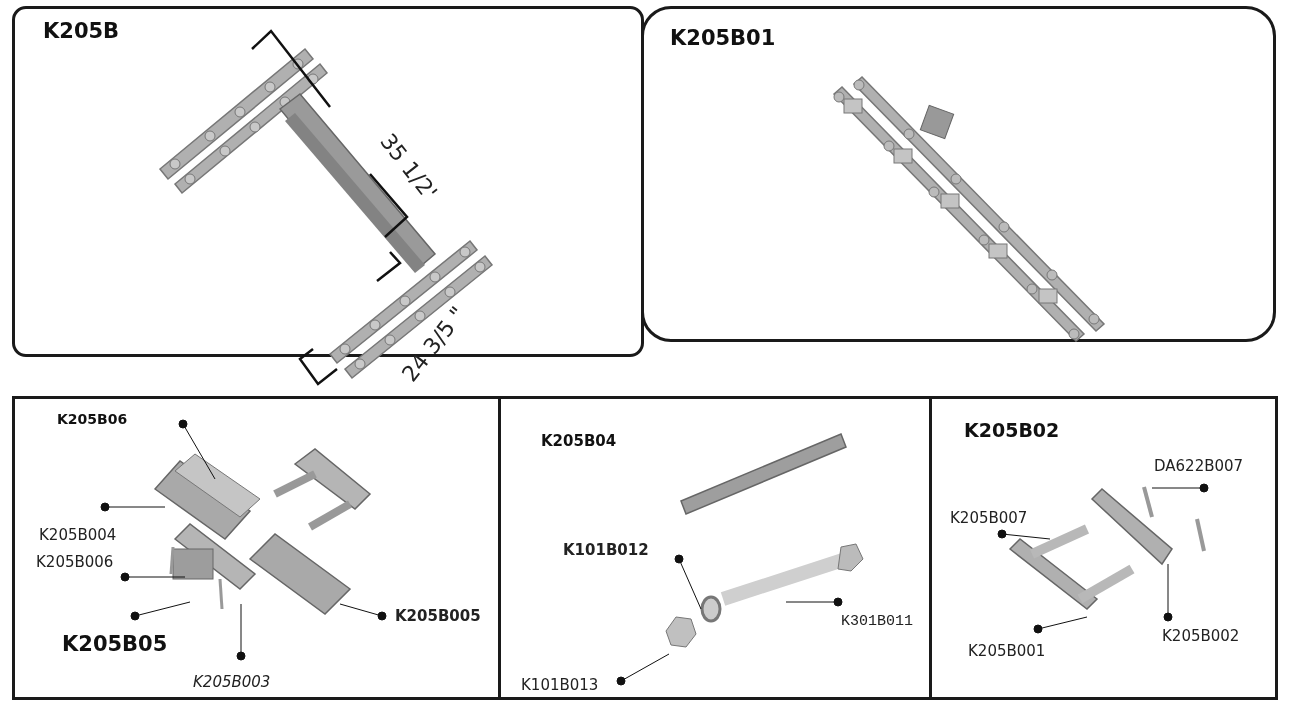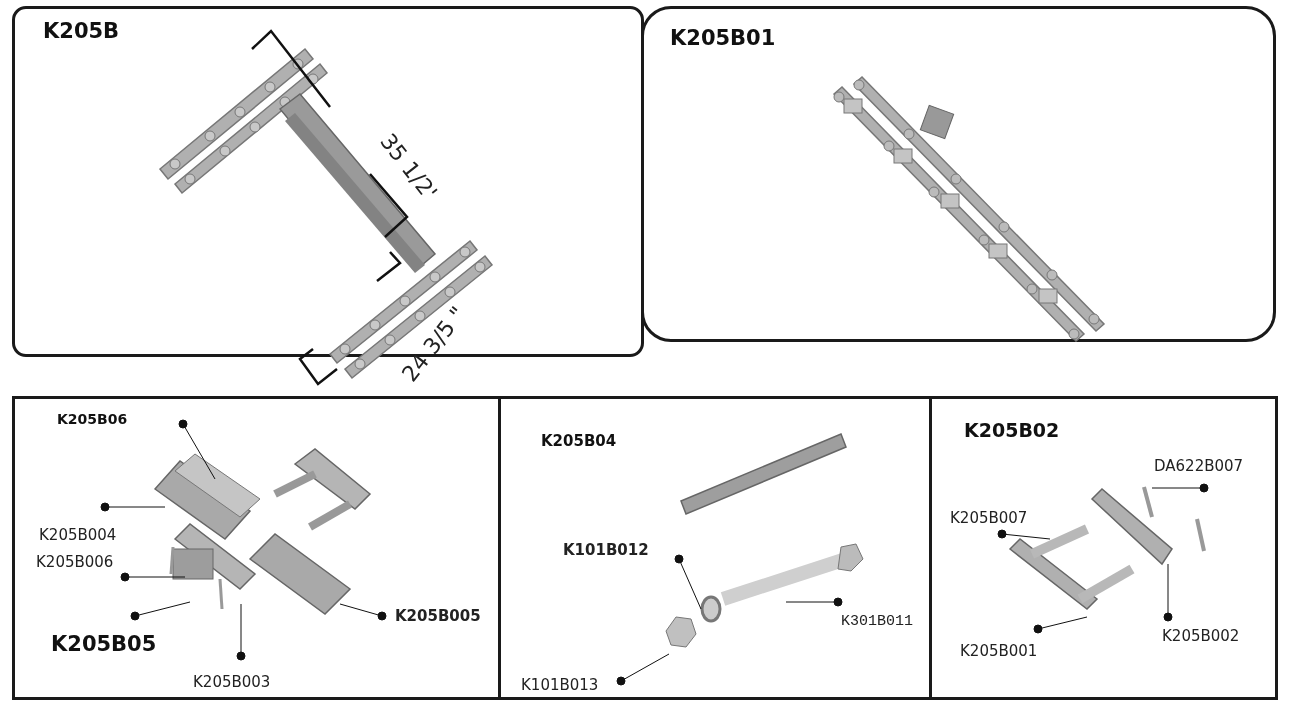--- a/index.html
+++ b/index.html
@@ -91,21 +91,21 @@
         <circle cx="312" cy="170" r="5"></circle>
         <circle cx="360" cy="218" r="5"></circle>
         <circle cx="408" cy="266" r="5"></circle>
         <circle cx="450" cy="310" r="5"></circle>
     </g>
   </svg>
 </div>
 
 <div class="panel" style="left:12px;top:396px;width:490px;height:304px;">
   <div class="title" style="left:42px;top:12px;font-size:14px;">K205B06</div>
-  <div class="title" style="left:36px;top:233px;font-size:21px;">K205B05</div>
+  <div class="title" style="left:47px;top:233px;font-size:21px;">K205B05</div>
   <svg width="490" height="304">
 
     <polygon points="140,90 165,62 235,112 210,140" fill="#a9a9a9" stroke="#666" stroke-width="1.5"></polygon>
     <polygon points="160,72 180,55 245,100 225,118" fill="#c5c5c5" stroke="#777"></polygon>
 
     <polygon points="280,65 300,50 355,95 340,110" fill="#b5b5b5" stroke="#666" stroke-width="1.5"></polygon>
     <line x1="260" y1="95" x2="300" y2="75" stroke="#999" stroke-width="8"></line>
     <line x1="295" y1="128" x2="335" y2="105" stroke="#999" stroke-width="8"></line>
 
     <polygon points="160,140 175,125 240,175 225,190" fill="#b5b5b5" stroke="#666" stroke-width="1.5"></polygon>
@@ -125,21 +125,21 @@
       <line x1="120" y1="217" x2="175" y2="203"></line>
         <circle cx="120" cy="217" r="4"></circle>
       <line x1="226" y1="257" x2="226" y2="205"></line>
         <circle cx="226" cy="257" r="4"></circle>
       <line x1="367" y1="217" x2="325" y2="205"></line>
         <circle cx="367" cy="217" r="4"></circle>
     </g>
   </svg>
   <div class="lbl" style="left:24px;top:83px;margin-top:44px;">K205B004</div>
   <div class="lbl" style="left:21px;top:154px;">K205B006</div>
-  <div class="lbl" style="left:178px;top:274px;">K205B003</div>
+  <div class="lbl" style="left:178px;top:274px;font-style:italic;">K205B003</div>
   <div class="lbl" style="left:380px;top:208px;font-weight:bold;">K205B005</div>
 </div>
 
 <div class="panel" style="left:498px;top:396px;width:435px;height:304px;">
   <div class="title" style="left:40px;top:33px;font-size:15px;">K205B04</div>
   <svg width="435" height="304">
     <polygon points="180,102 340,35 345,48 185,115" fill="#9e9e9e" stroke="#666" stroke-width="1.5"></polygon>
     <line x1="222" y1="200" x2="345" y2="160" stroke="#cfcfcf" stroke-width="14"></line>
     <polygon points="340,148 355,145 362,160 350,172 337,170" fill="#bbb" stroke="#777"></polygon>
     <ellipse cx="210" cy="210" rx="9" ry="12" fill="#ccc" stroke="#777" stroke-width="3"></ellipse>
@@ -174,14 +174,14 @@
         <circle cx="70" cy="135" r="4"></circle>
       <line x1="236" y1="218" x2="236" y2="165"></line>
         <circle cx="236" cy="218" r="4"></circle>
       <line x1="106" y1="230" x2="155" y2="218"></line>
         <circle cx="106" cy="230" r="4"></circle>
     </g>
   </svg>
   <div class="lbl" style="left:222px;top:58px;">DA622B007</div>
   <div class="lbl" style="left:18px;top:110px;">K205B007</div>
   <div class="lbl" style="left:230px;top:228px;">K205B002</div>
-  <div class="lbl" style="left:28px;top:243px;">K205B001</div>
+  <div class="lbl" style="left:36px;top:243px;">K205B001</div>
 </div>
 
 </body></html>

